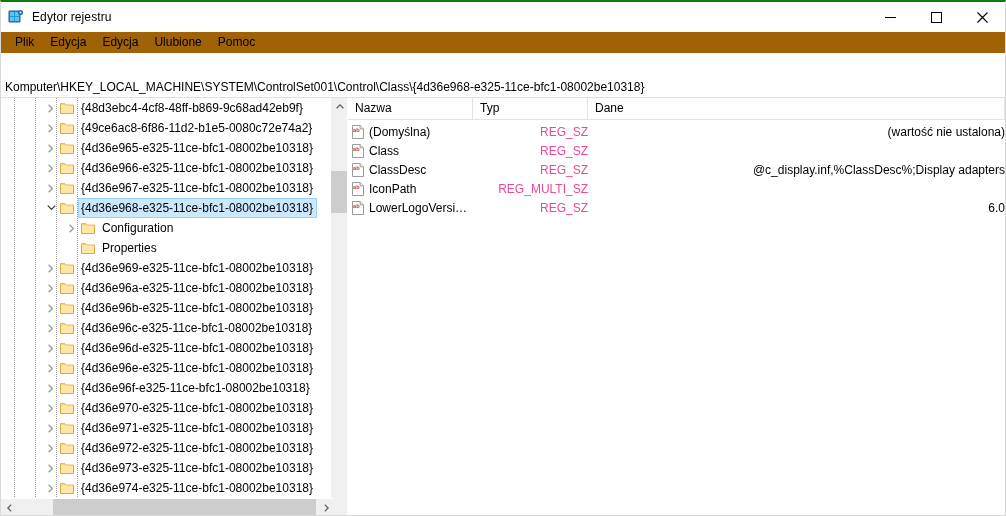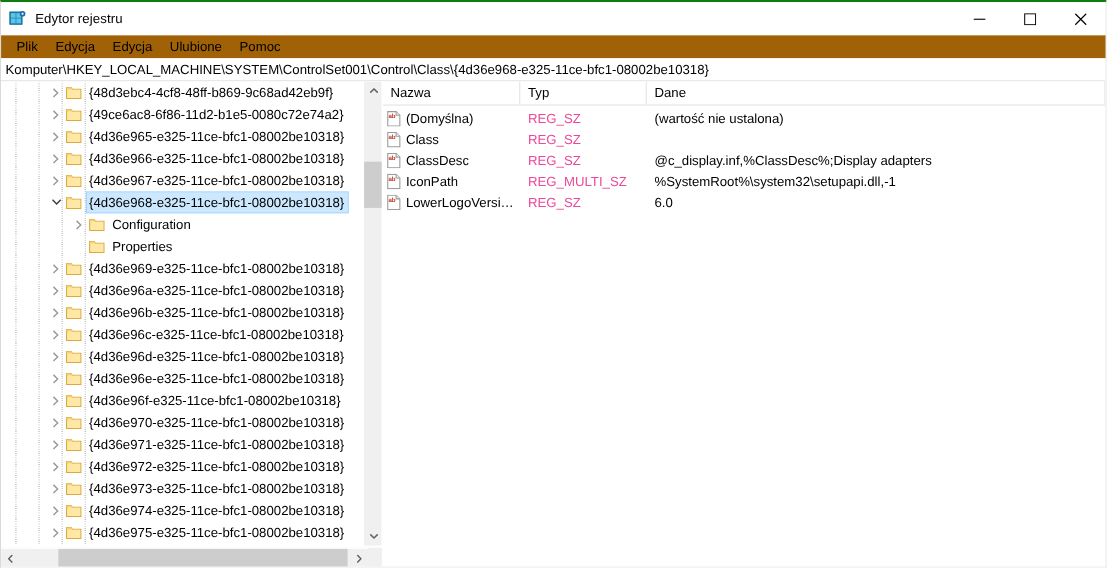--- a/index.html
+++ b/index.html
@@ -86,20 +86,21 @@
   
   .addressbar {
     height: 21px;
     min-height: 21px;
     display: flex;
     align-items: center;
     padding-left: 4px;
     border-bottom: 1px solid #dfdfdf;
     background: #ffffff;
     overflow: hidden;
+    margin-top: 24px;
   }
   .address-text {
     font-size: 12px;
     color: #000000;
     white-space: nowrap;
     line-height: 15px;
   }
 
   
   .panes {
@@ -265,20 +266,21 @@
   .col-type { width: 115px; min-width: 115px; }
   .col-data { flex: 1 1 auto; border-right: 1px solid #e3e3e3; }
 
   .value-list { padding-top: 2px; }
   .value-row {
     height: 19px;
     display: flex;
     align-items: center;
     white-space: nowrap;
     cursor: default;
+    text-align: right;
   }
   .v-name {
     width: 125px; min-width: 125px;
     display: flex; align-items: center;
     padding-left: 3px;
     overflow: hidden;
   }
   .v-name .txt {
     font-size: 12px; color: #000; line-height: 16px;
     overflow: hidden; text-overflow: clip; white-space: nowrap;
@@ -738,21 +740,20 @@
           <div class="value-row">
             <div class="v-name">
               <span class="ab-icon"><svg width="14" height="14" viewBox="0 0 14 14">
                   <path d="M1.5 0.5 h7.6 l3.4 3.3 v9.7 h-11 z" fill="#ffffff" stroke="#9b9b9b" stroke-width="1"></path>
                   <path d="M9.1 0.5 v3.3 h3.4" fill="#f0f0f0" stroke="#9b9b9b" stroke-width="1"></path>
                   <text x="2.1" y="6.6" font-family="Liberation Sans, sans-serif" font-size="5.6" font-weight="bold" fill="#c0392b">ab</text>
                 </svg></span>
               <span class="txt">IconPath</span>
             </div>
             <div class="v-type">REG_MULTI_SZ</div>
-            <div class="v-data">%SystemRoot%\system32\setupapi.dll,-1</div>
           </div>
           <div class="value-row">
             <div class="v-name">
               <span class="ab-icon"><svg width="14" height="14" viewBox="0 0 14 14">
                   <path d="M1.5 0.5 h7.6 l3.4 3.3 v9.7 h-11 z" fill="#ffffff" stroke="#9b9b9b" stroke-width="1"></path>
                   <path d="M9.1 0.5 v3.3 h3.4" fill="#f0f0f0" stroke="#9b9b9b" stroke-width="1"></path>
                   <text x="2.1" y="6.6" font-family="Liberation Sans, sans-serif" font-size="5.6" font-weight="bold" fill="#c0392b">ab</text>
                 </svg></span>
               <span class="txt">LowerLogoVersi…</span>
             </div>

